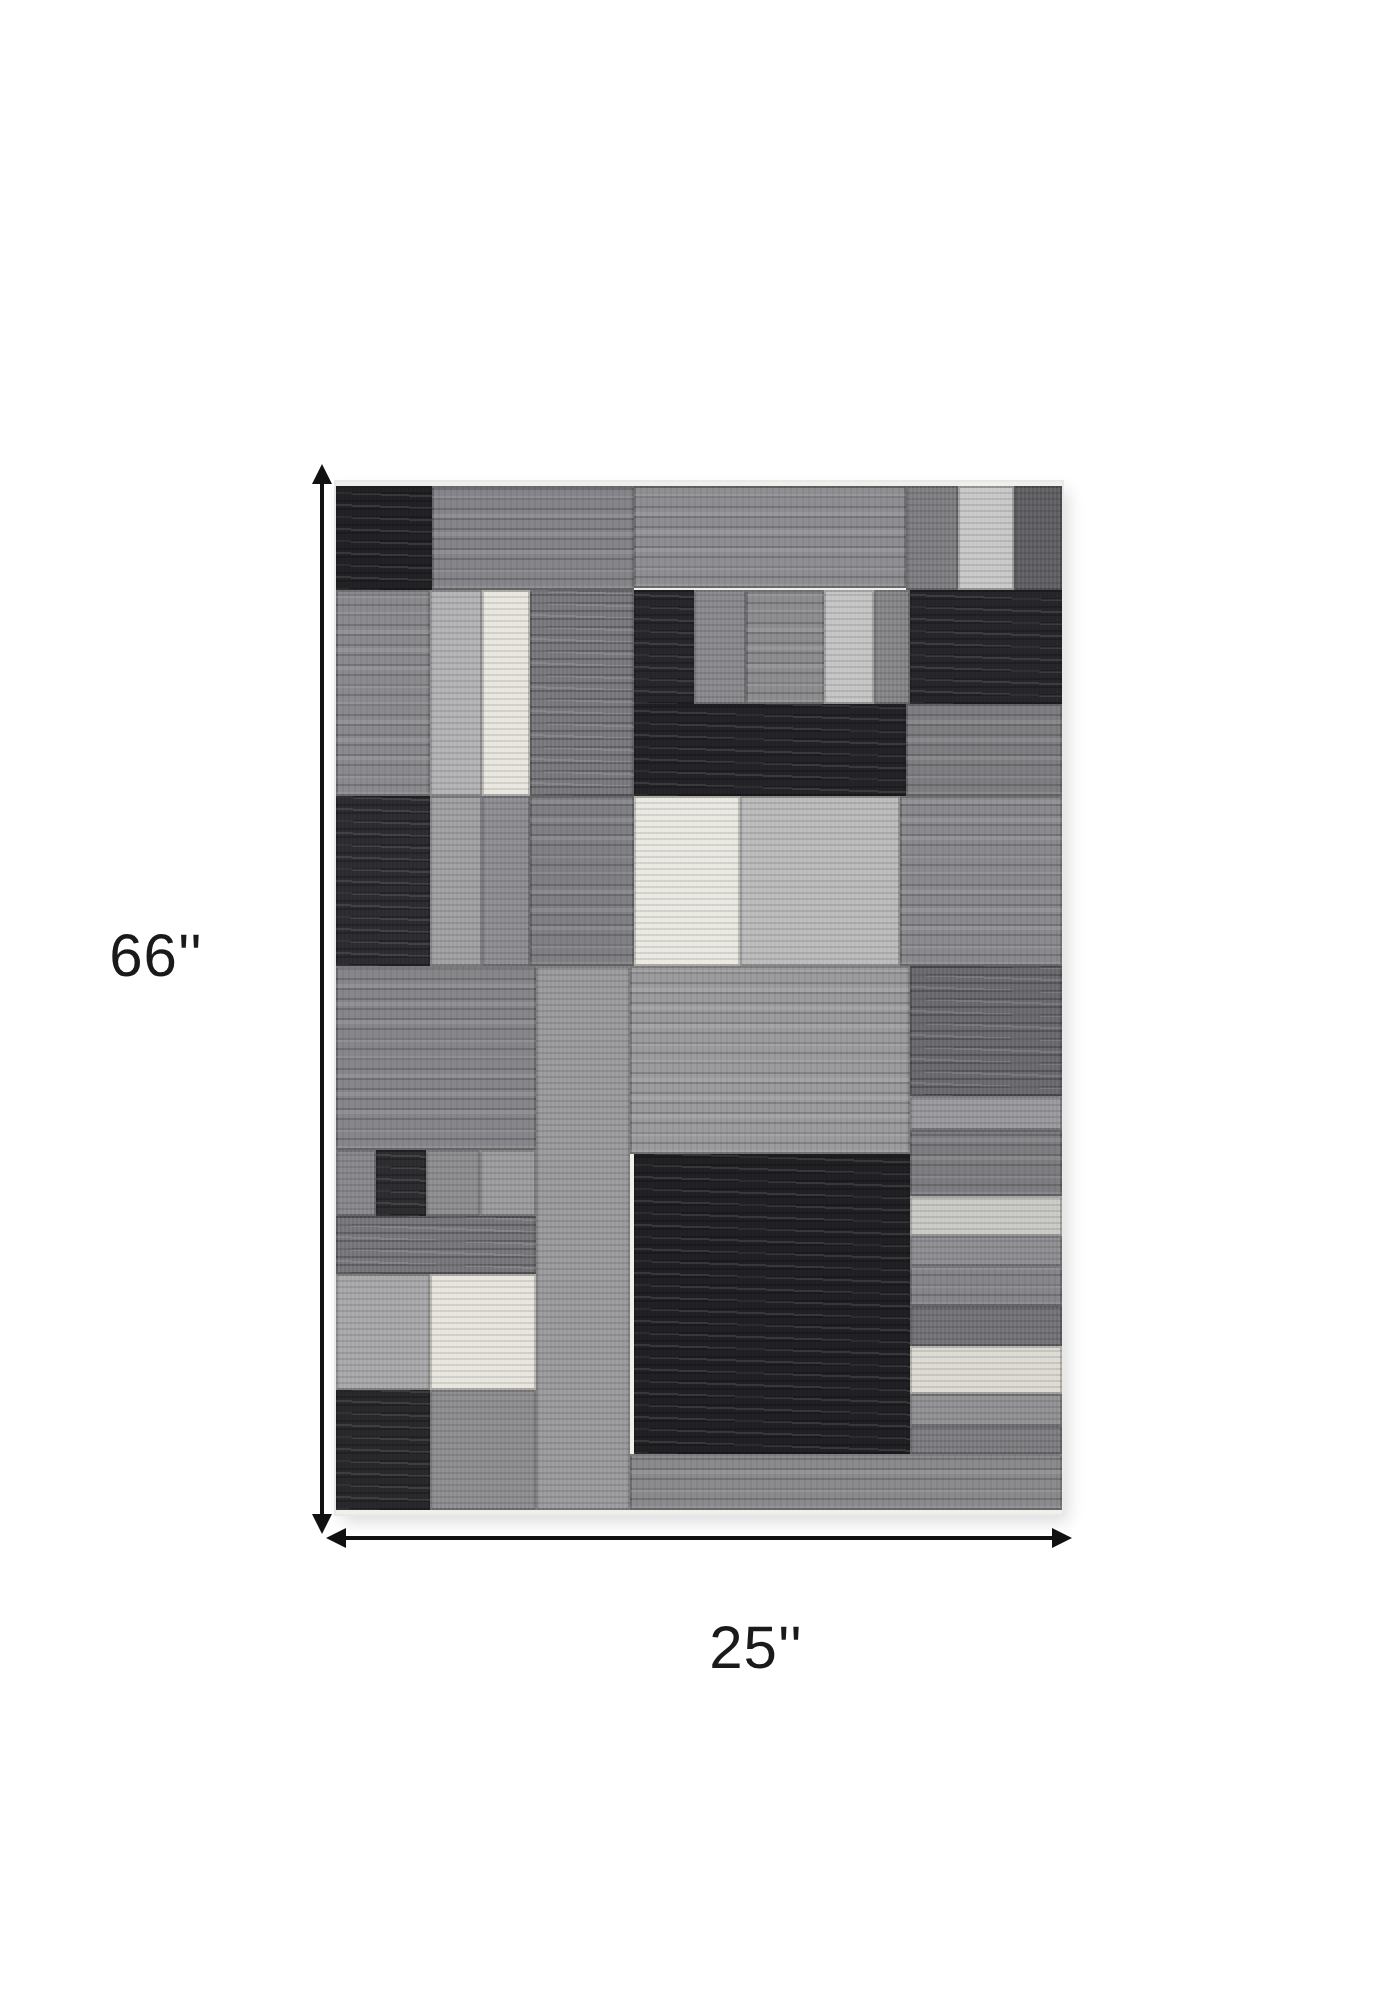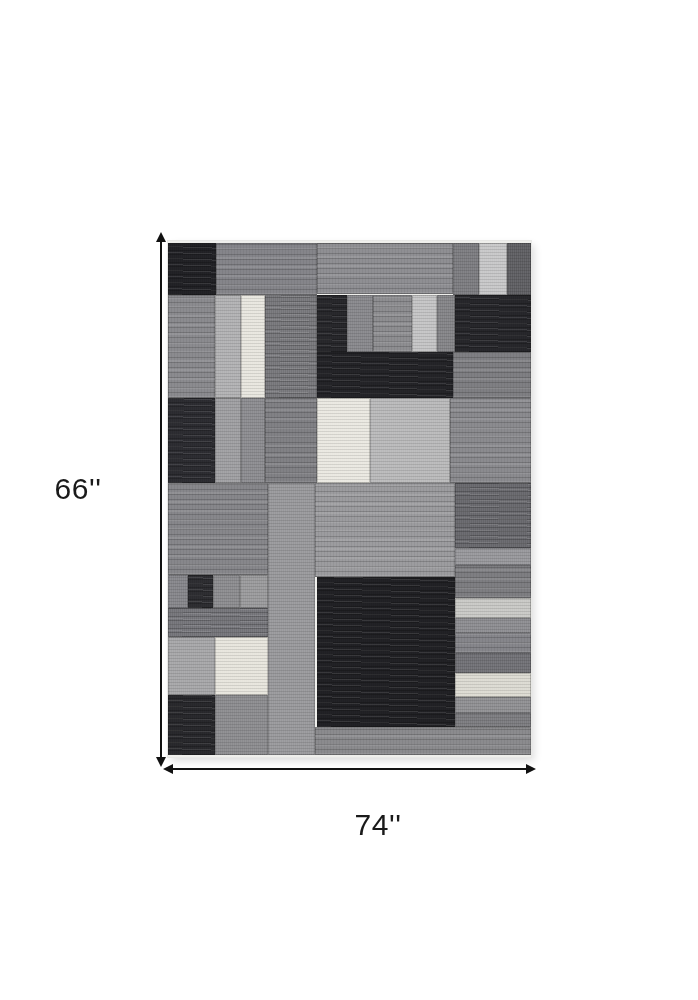--- a/index.html
+++ b/index.html
@@ -51,21 +51,21 @@
   .h-arrow .head-left{position:absolute;left:0;top:0;width:0;height:0;
     border-top:5px solid transparent;border-bottom:5px solid transparent;border-right:10px solid #111;}
   .h-arrow .head-right{position:absolute;right:0;top:0;width:0;height:0;
     border-top:5px solid transparent;border-bottom:5px solid transparent;border-left:10px solid #111;}
   
   .dim-label{
     position:absolute;color:#1a1a1a;font-size:30px;line-height:1;
     text-align:center;letter-spacing:0.5px;
     font-family:"Liberation Sans", sans-serif;
   }
-  .dim-height{left:44px;top:474px;width:68px;text-align:center;}
+  .dim-height{left:44px;top:464px;width:68px;text-align:center;}
   .dim-width{left:338px;top:810px;width:80px;}
 </style>
 </head>
 <body>
 
 <div class="stage">
 
   <div class="rug">
     <div class="rug-blocks">
         <div class="blk t-heather" style="left: 0%; top: 0%; width: 13.2231%; height: 10.1562%; background-color: rgb(35, 35, 39);"></div>
@@ -126,15 +126,15 @@
     <span class="head-down"></span>
   </div>
 
   <div class="h-arrow">
     <span class="head-left"></span>
     <span class="line"></span>
     <span class="head-right"></span>
   </div>
 
   <div class="dim-label dim-height">66''</div>
-  <div class="dim-label dim-width">74''</div>
+  <div class="dim-label dim-width">25''</div>
 
 </div>
 
 </body></html>

